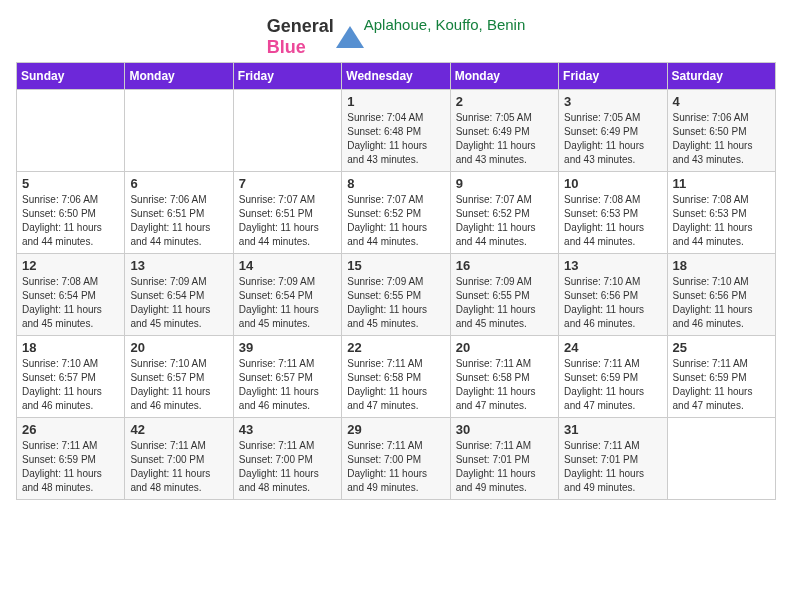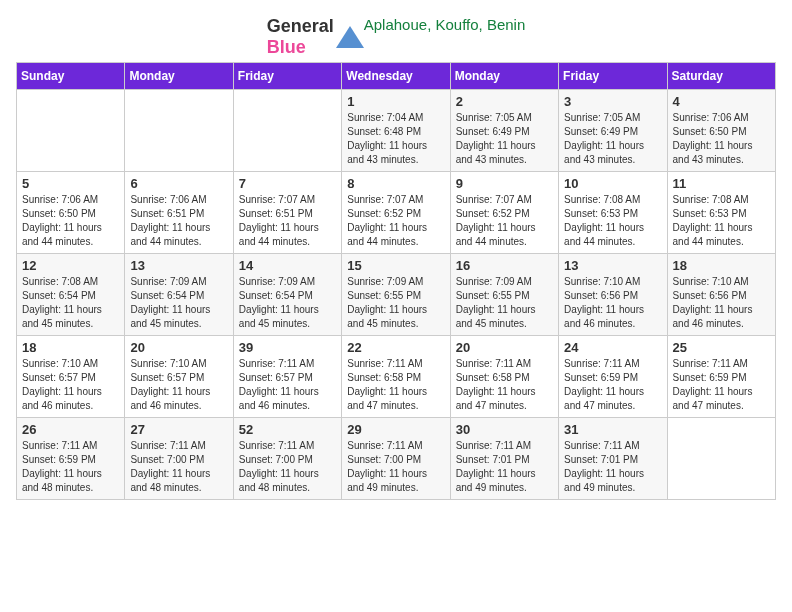--- a/index.html
+++ b/index.html
@@ -218,25 +218,25 @@
           <div class="day-num">25</div>
           <div class="day-info">Sunrise: 7:11 AM<br>Sunset: 6:59 PM<br>Daylight: 11 hours and 47 minutes.</div>
         </td>
       </tr>
       <tr>
         <td>
           <div class="day-num">26</div>
           <div class="day-info">Sunrise: 7:11 AM<br>Sunset: 6:59 PM<br>Daylight: 11 hours and 48 minutes.</div>
         </td>
         <td>
-          <div class="day-num">27</div>
+          <div class="day-num">42</div>
           <div class="day-info">Sunrise: 7:11 AM<br>Sunset: 7:00 PM<br>Daylight: 11 hours and 48 minutes.</div>
         </td>
         <td>
-          <div class="day-num">52</div>
+          <div class="day-num">43</div>
           <div class="day-info">Sunrise: 7:11 AM<br>Sunset: 7:00 PM<br>Daylight: 11 hours and 48 minutes.</div>
         </td>
         <td>
           <div class="day-num">29</div>
           <div class="day-info">Sunrise: 7:11 AM<br>Sunset: 7:00 PM<br>Daylight: 11 hours and 49 minutes.</div>
         </td>
         <td>
           <div class="day-num">30</div>
           <div class="day-info">Sunrise: 7:11 AM<br>Sunset: 7:01 PM<br>Daylight: 11 hours and 49 minutes.</div>
         </td>

